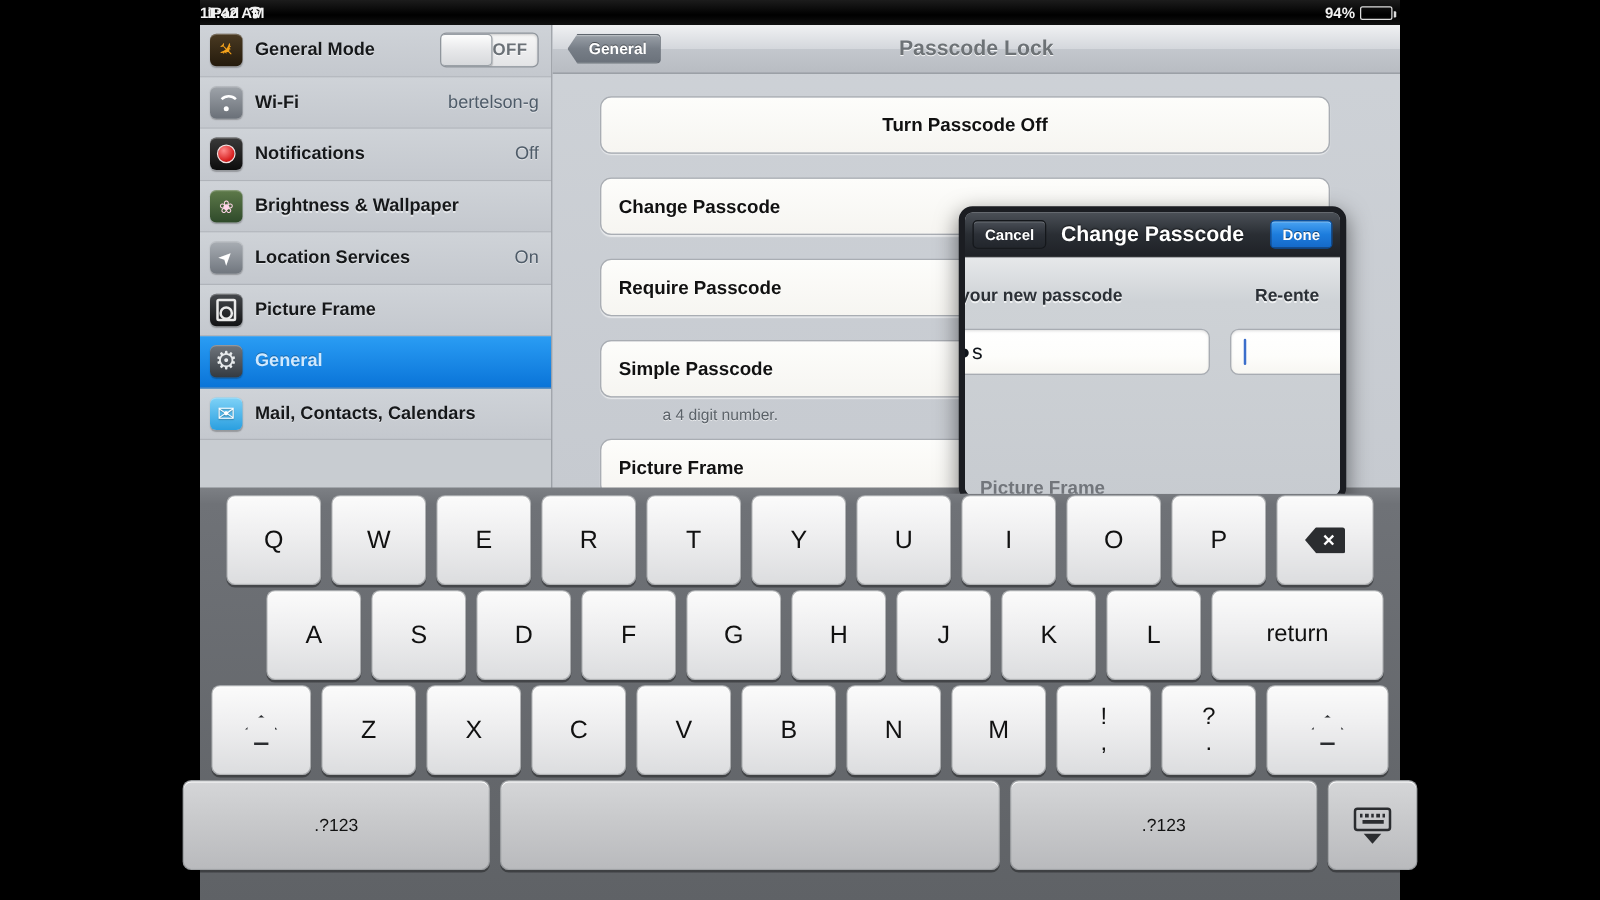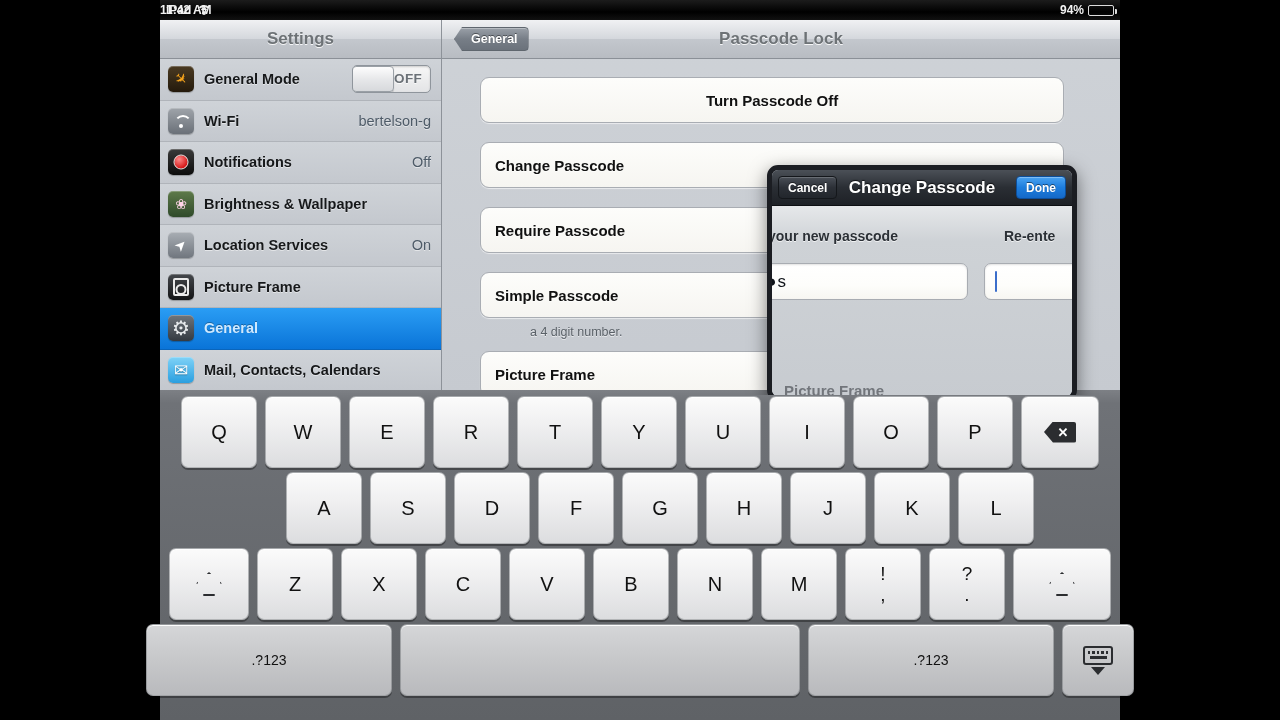--- a/index.html
+++ b/index.html
@@ -356,23 +356,20 @@
         <span>94%</span>
         <span class="battery">
           <span class="battery-fill" id="battery-fill" style="width: 94%;"></span>
         </span>
       </div>
     </div>
 
     <div id="split">
 
       <div id="sidebar">
-        <div class="nav-bar">
-          <span class="nav-title">Settings</span>
-        </div>
         <div class="sidebar-list" id="sidebar-list">
             <div class="sb-row">
               <span class="sb-icon ic-airplane"></span>
               <span class="sb-label">General Mode</span>
               <span class="toggle off">
                 <span class="knob"></span>
                 <span class="txt">OFF</span>
               </span>
             </div>
             <div class="sb-row">
@@ -507,20 +504,21 @@
         <div style="width: 40px;"></div>
         <div class="key letter">A</div>
         <div class="key letter">S</div>
         <div class="key letter">D</div>
         <div class="key letter">F</div>
         <div class="key letter">G</div>
         <div class="key letter">H</div>
         <div class="key letter">J</div>
         <div class="key letter">K</div>
         <div class="key letter">L</div>
+        <div class="key wide-return">return</div>
       </div>
     <div class="kb-row" id="kb-row-3">
         <div class="key wide-shift-l">
           <span class="shift-glyph"></span>
         </div>
         <div class="key letter">Z</div>
         <div class="key letter">X</div>
         <div class="key letter">C</div>
         <div class="key letter">V</div>
         <div class="key letter">B</div>

